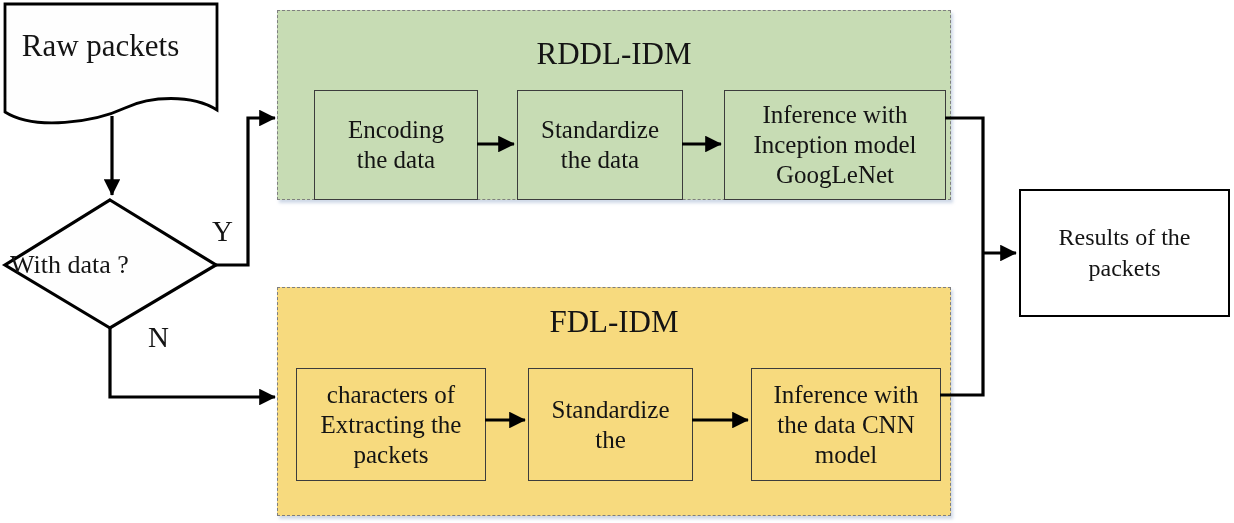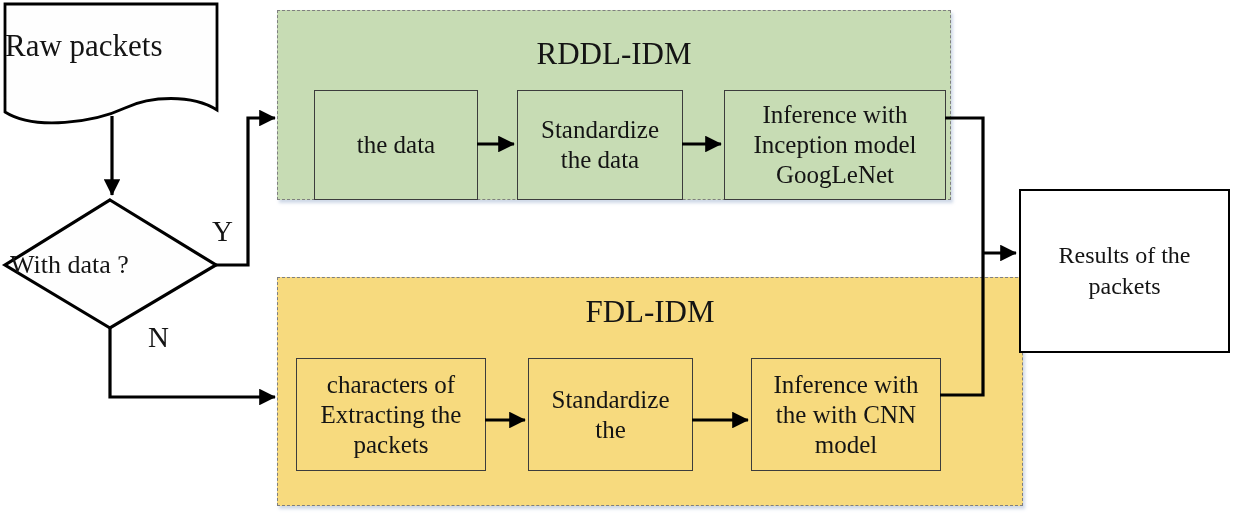--- a/index.html
+++ b/index.html
@@ -6,54 +6,55 @@
   *{box-sizing:border-box;}
   .stage{
     position:relative;width:1234px;height:523px;background:#fff;overflow:hidden;
     font-family:"Liberation Serif","DejaVu Serif",serif;color:#141414;
   }
   .module{
     position:absolute;
     border:1.6px dashed var(--dash-border,#7f7f7f);
   }
   .module.green{left:277px;top:10px;width:674px;height:190px;background:var(--rddl-fill,#c7dcb4);box-shadow:2px 3px 3px rgba(150,170,205,.45);text-decoration:underline;}
-  .module.yellow{left:277px;top:277px;width:746px;height:229px;background:var(--fdl-fill,#f7da7e);box-shadow:2px 3px 3px rgba(150,170,205,.45);}
+  .module.yellow{left:277px;top:287px;width:674px;height:229px;background:var(--fdl-fill,#f7da7e);box-shadow:2px 3px 3px rgba(150,170,205,.45);}
   .module-title{position:absolute;left:0;right:0;text-align:center;font-size:31px;line-height:38px;}
   .green .module-title{top:24px;}
   .yellow .module-title{top:15px;}
   .step{
     position:absolute;display:flex;flex-direction:column;justify-content:center;align-items:center;
     text-align:center;border:1.5px solid var(--box-border,#3c3c3c);
     font-size:25px;line-height:1.2;
   }
   .green .step{top:79px;height:110px;background:var(--rddl-fill,#c7dcb4);}
   .yellow .step{top:80px;height:113px;background:var(--fdl-fill,#f7da7e);}
   .step .ln{display:block;}
   .results{
-    position:absolute;left:1019px;top:189px;width:211px;height:164px;background:#fff;
+    position:absolute;left:1019px;top:189px;width:211px;height:128px;background:#fff;
     border:2px solid #000;display:flex;flex-direction:column;justify-content:center;align-items:center;
     text-align:center;font-size:24px;line-height:1.3;
   }
   svg.layer{position:absolute;left:0;top:0;pointer-events:none;}
   .layer .shape{fill:#fefefe;stroke:var(--line,#000);stroke-width:2.8;}
   .layer .flow{fill:none;stroke:var(--line,#000);stroke-width:3.2;}
   .lbl{position:absolute;white-space:nowrap;}
-  .lbl.raw{left:5px;top:28px;width:191px;font-size:31px;}
+  .lbl.raw{left:5px;top:28px;width:191px;text-align:center;font-size:31px;}
   .lbl.decision{left:10px;top:250px;width:200px;text-align:left;font-size:26px;}
   .lbl.ybranch{left:212px;top:215px;font-size:29px;}
   .lbl.nbranch{left:148px;top:321px;font-size:29px;}
 </style>
 </head>
 <body>
 
 <div class="stage">
 
   <div class="module green">
     <div class="module-title">RDDL-IDM</div>
     <div class="step" style="left:36px;width:164px;">
+      <span class="ln">Encoding</span>
       <span class="ln">the data</span>
       <span class="ln"></span>
     </div>
     <div class="step" style="left:239px;width:166px;">
       <span class="ln">Standardize</span>
       <span class="ln">the data</span>
       <span class="ln"></span>
     </div>
     <div class="step" style="left:446px;width:222px;">
       <span class="ln">Inference with</span>
@@ -68,21 +69,21 @@
       <span class="ln">characters of</span>
       <span class="ln">Extracting the</span>
       <span class="ln">packets</span>
     </div>
     <div class="step" style="left:250px;width:165px;">
       <span class="ln">Standardize</span>
       <span class="ln">the</span>
     </div>
     <div class="step" style="left:473px;width:190px;">
       <span class="ln">Inference with</span>
-      <span class="ln">the with CNN</span>
+      <span class="ln">the data CNN</span>
       <span class="ln">model</span>
     </div>
   </div>
 
   <div class="results">
     <span class="ln">Results of the</span>
     <span class="ln">packets</span>
   </div>
 
   <svg class="layer" width="1234" height="523" viewBox="0 0 1234 523">

